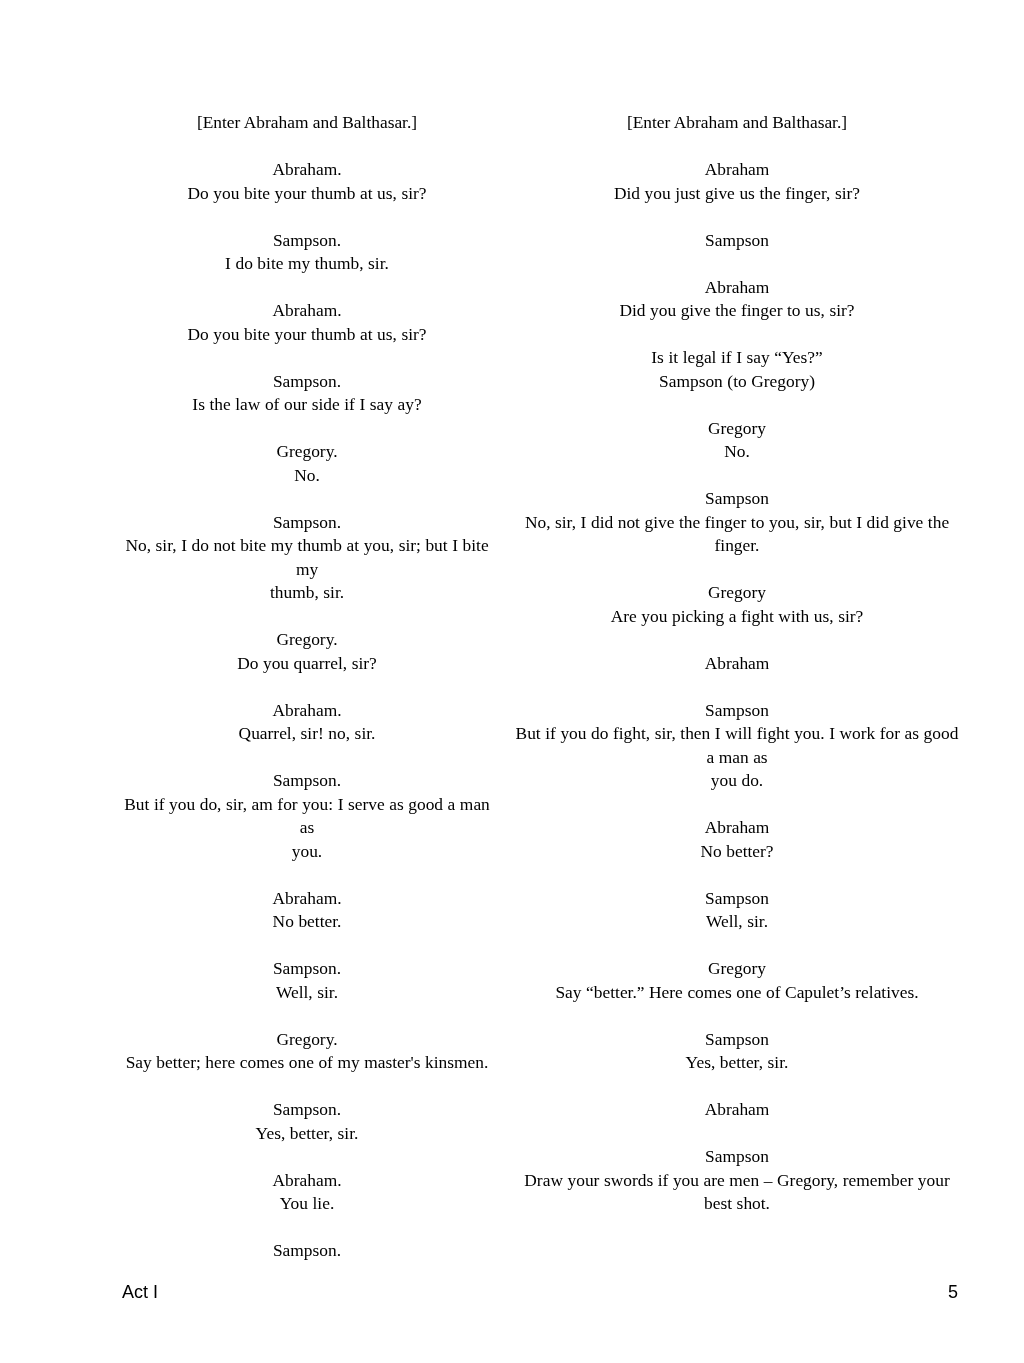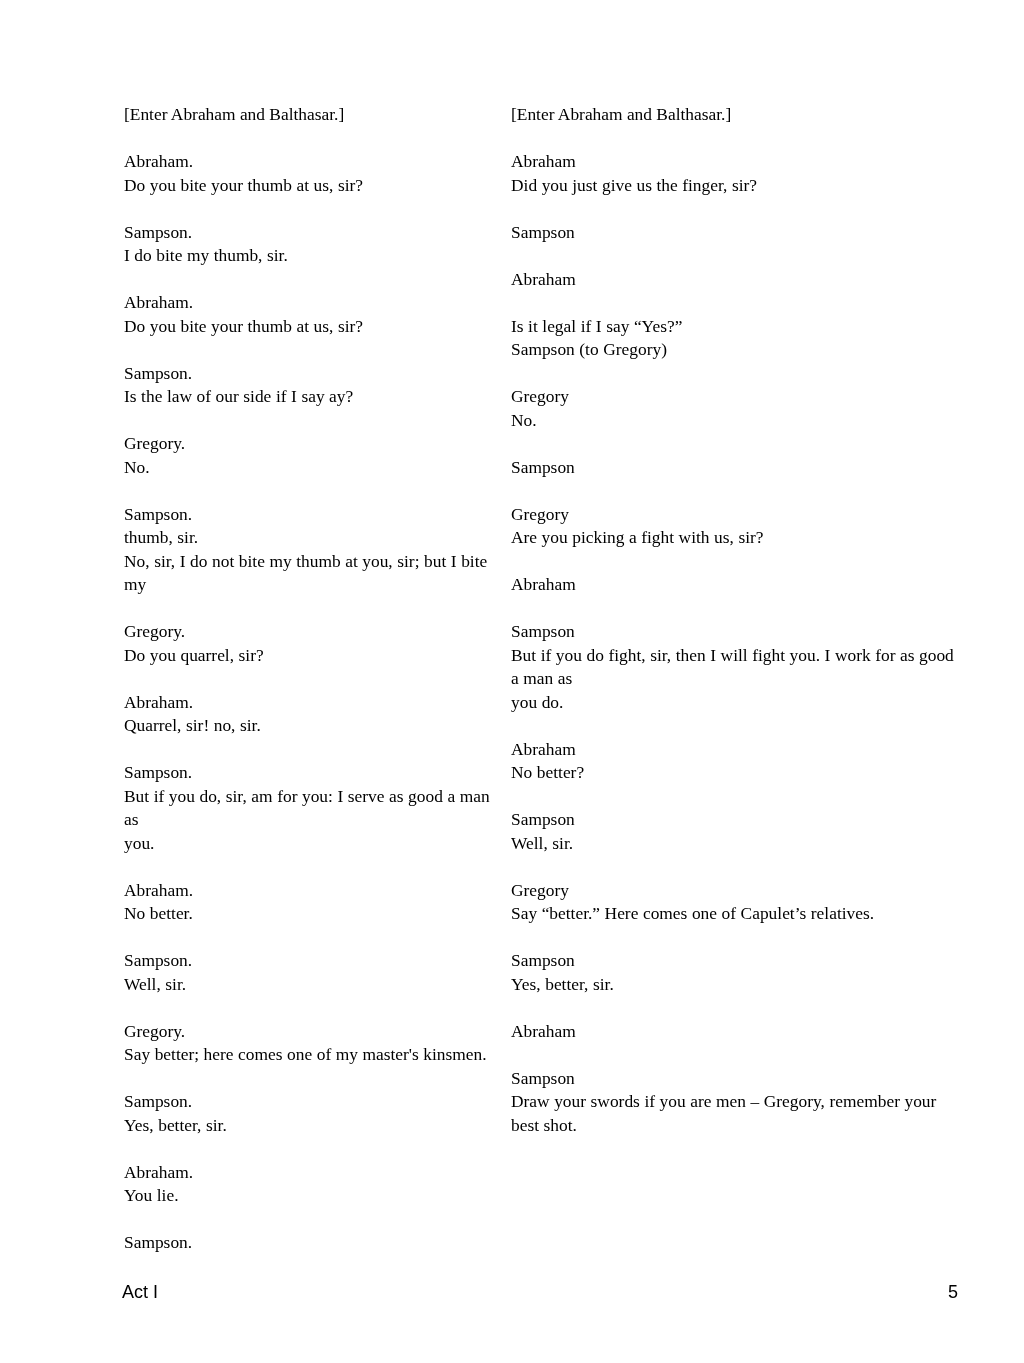--- a/index.html
+++ b/index.html
@@ -21,21 +21,22 @@
   
   .columns {
     position: absolute;
     left: 0;
     top: 0;
     width: 1024px;
   }
 
   .column {
     position: absolute;
-    top: 103px;
+    top: 111px;
+    text-align: center;
   }
   .column-left  { left: 124px; width: 366px; }
   .column-right { left: 511px; width: 452px; }
 
   .speech {
     margin: 0 0 23.5px 0;
   }
   .speech:last-child { margin-bottom: 0; }
 
   .line {
@@ -102,22 +103,22 @@
         <div class="speech">
           <div class="line speaker">Sampson.</div>
           <div class="line">Is the law of our side if I say ay?</div>
         </div>
         <div class="speech">
           <div class="line speaker">Gregory.</div>
           <div class="line">No.</div>
         </div>
         <div class="speech">
           <div class="line speaker">Sampson.</div>
+          <div class="line">No, sir, I do not bite my thumb at you, sir; but I bite my</div>
           <div class="line">thumb, sir.</div>
-          <div class="line">No, sir, I do not bite my thumb at you, sir; but I bite my</div>
         </div>
         <div class="speech">
           <div class="line speaker">Gregory.</div>
           <div class="line">Do you quarrel, sir?</div>
         </div>
         <div class="speech">
           <div class="line speaker">Abraham.</div>
           <div class="line">Quarrel, sir! no, sir.</div>
         </div>
         <div class="speech">
@@ -156,31 +157,33 @@
         </div>
         <div class="speech">
           <div class="line speaker">Abraham</div>
           <div class="line">Did you just give us the finger, sir?</div>
         </div>
         <div class="speech">
           <div class="line speaker">Sampson</div>
         </div>
         <div class="speech">
           <div class="line speaker">Abraham</div>
+          <div class="line">Did you give the finger to us, sir?</div>
         </div>
         <div class="speech">
           <div class="line">Is it legal if I say “Yes?”</div>
           <div class="line speaker">Sampson (to Gregory)</div>
         </div>
         <div class="speech">
           <div class="line speaker">Gregory</div>
           <div class="line">No.</div>
         </div>
         <div class="speech">
           <div class="line speaker">Sampson</div>
+          <div class="line">No, sir, I did not give the finger to you, sir, but I did give the finger.</div>
         </div>
         <div class="speech">
           <div class="line speaker">Gregory</div>
           <div class="line">Are you picking a fight with us, sir?</div>
         </div>
         <div class="speech">
           <div class="line speaker">Abraham</div>
         </div>
         <div class="speech">
           <div class="line speaker">Sampson</div>

